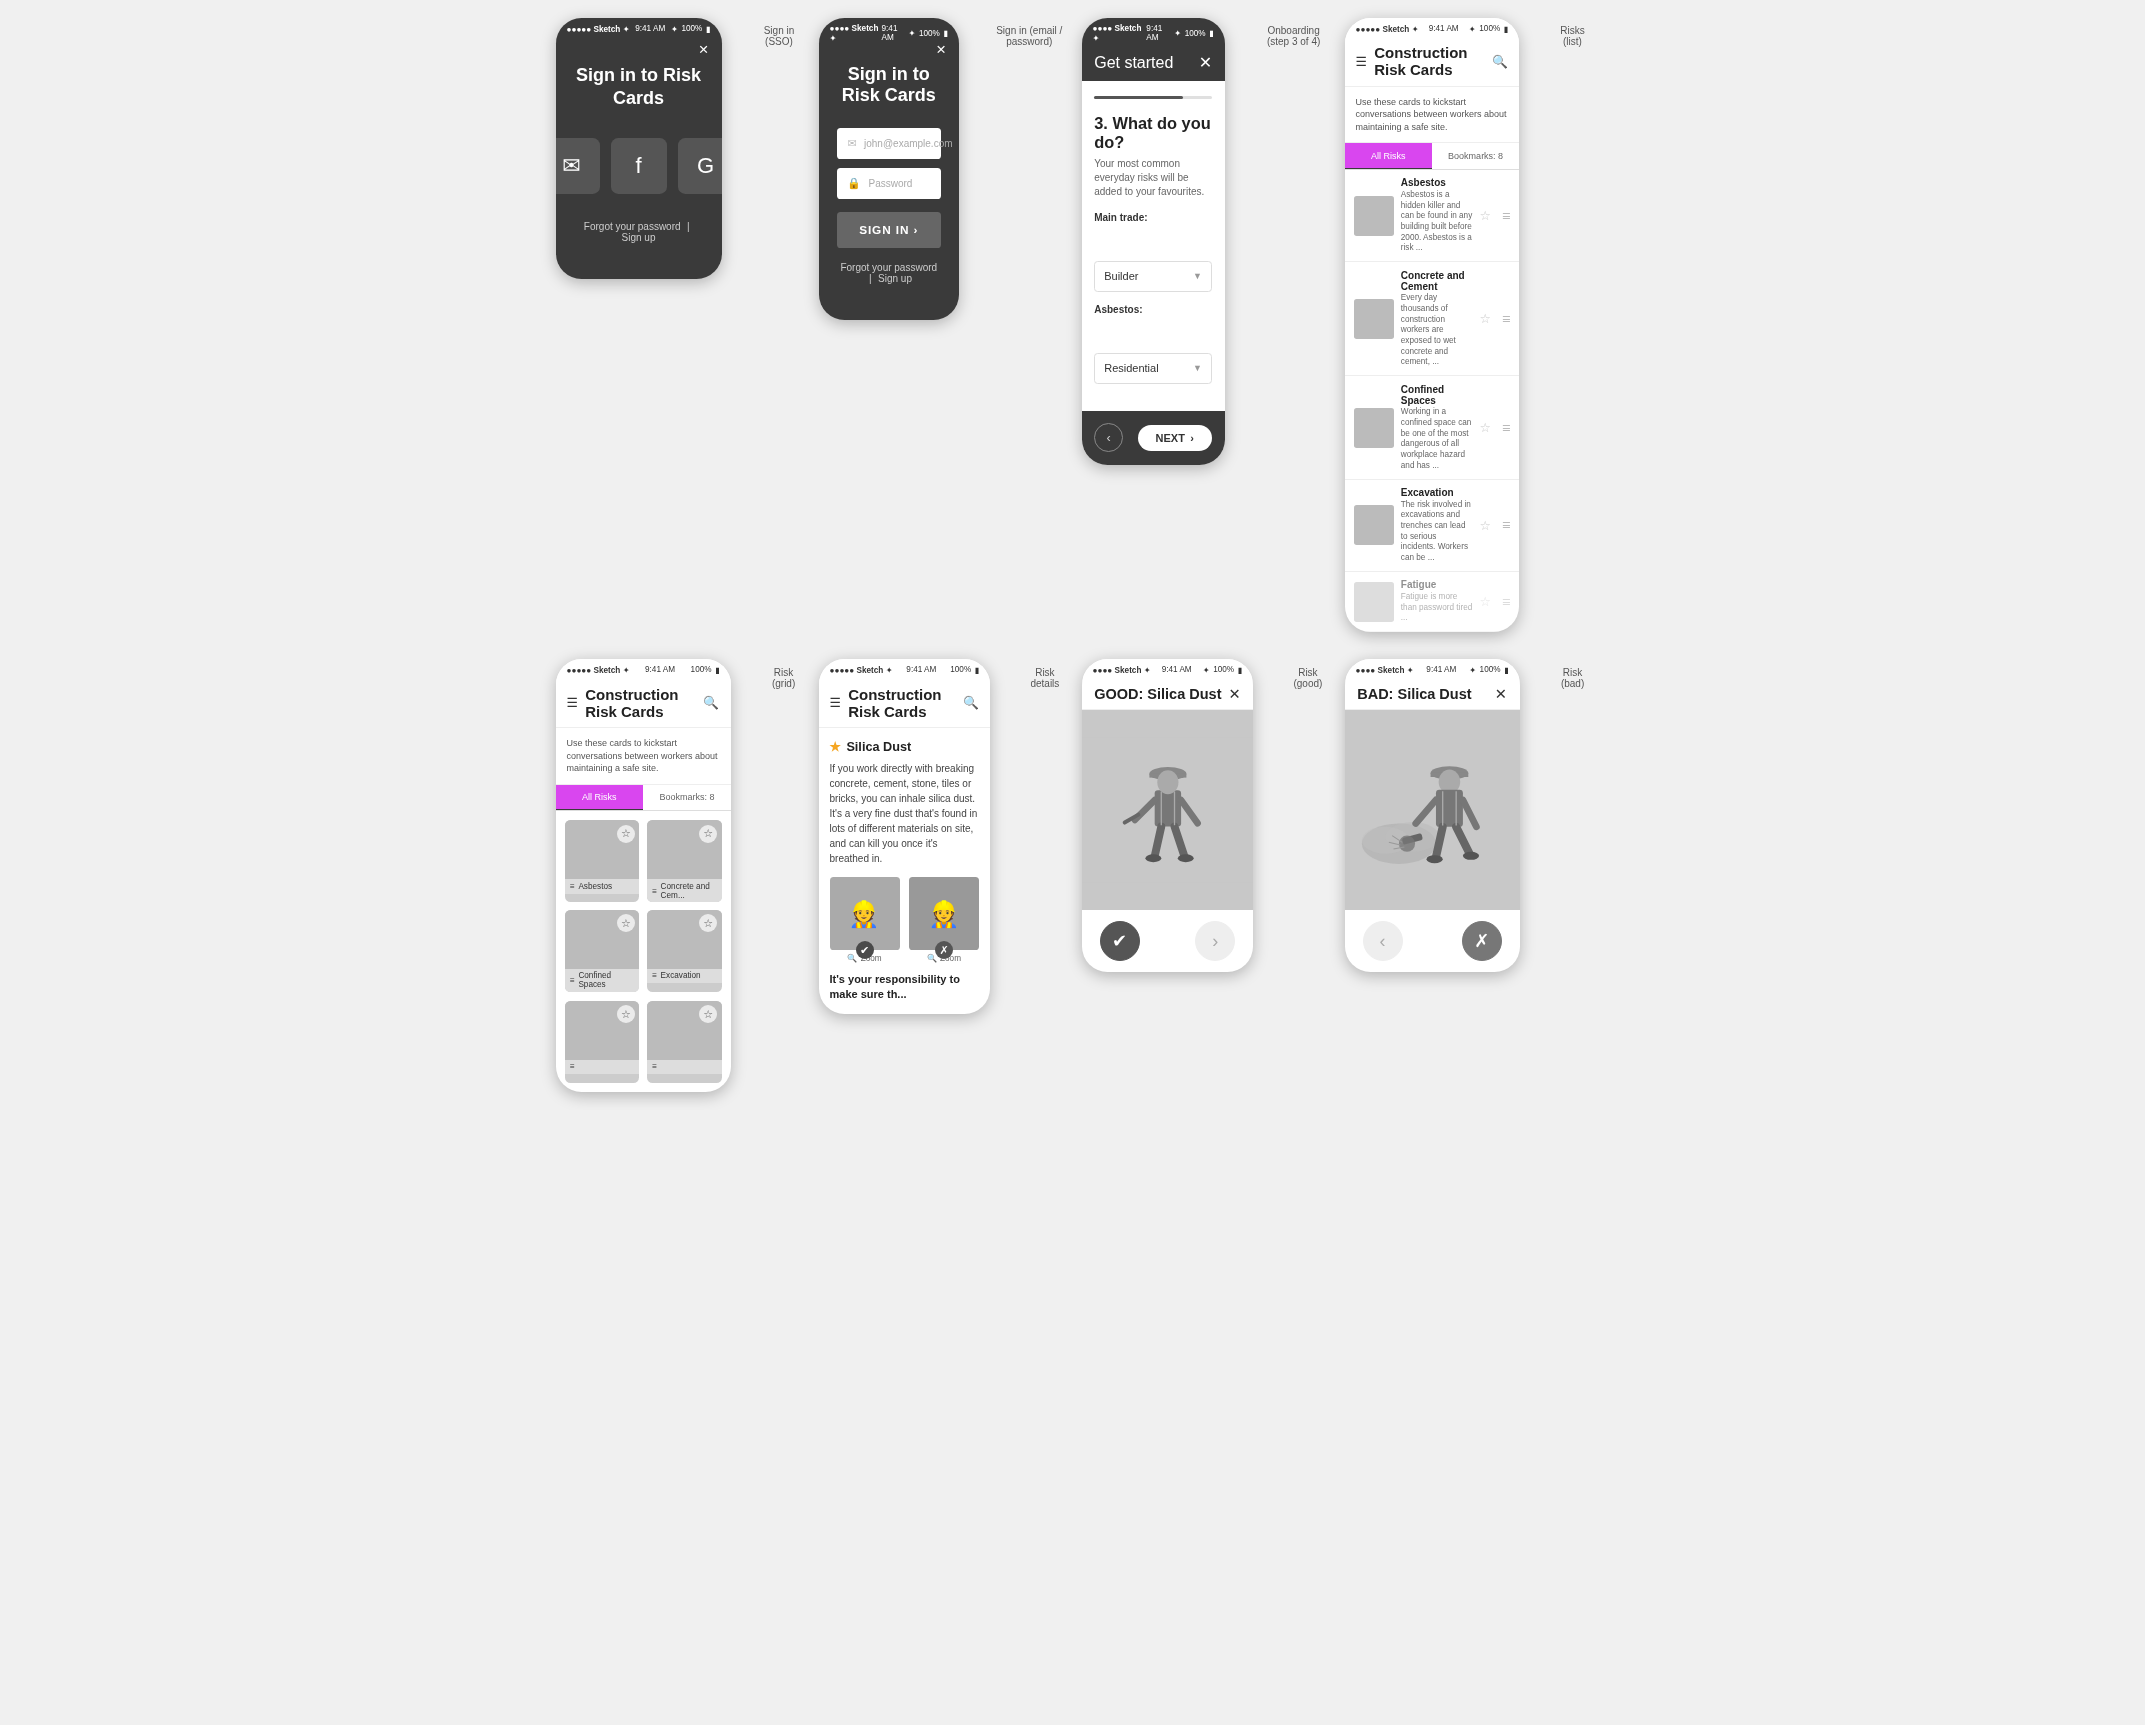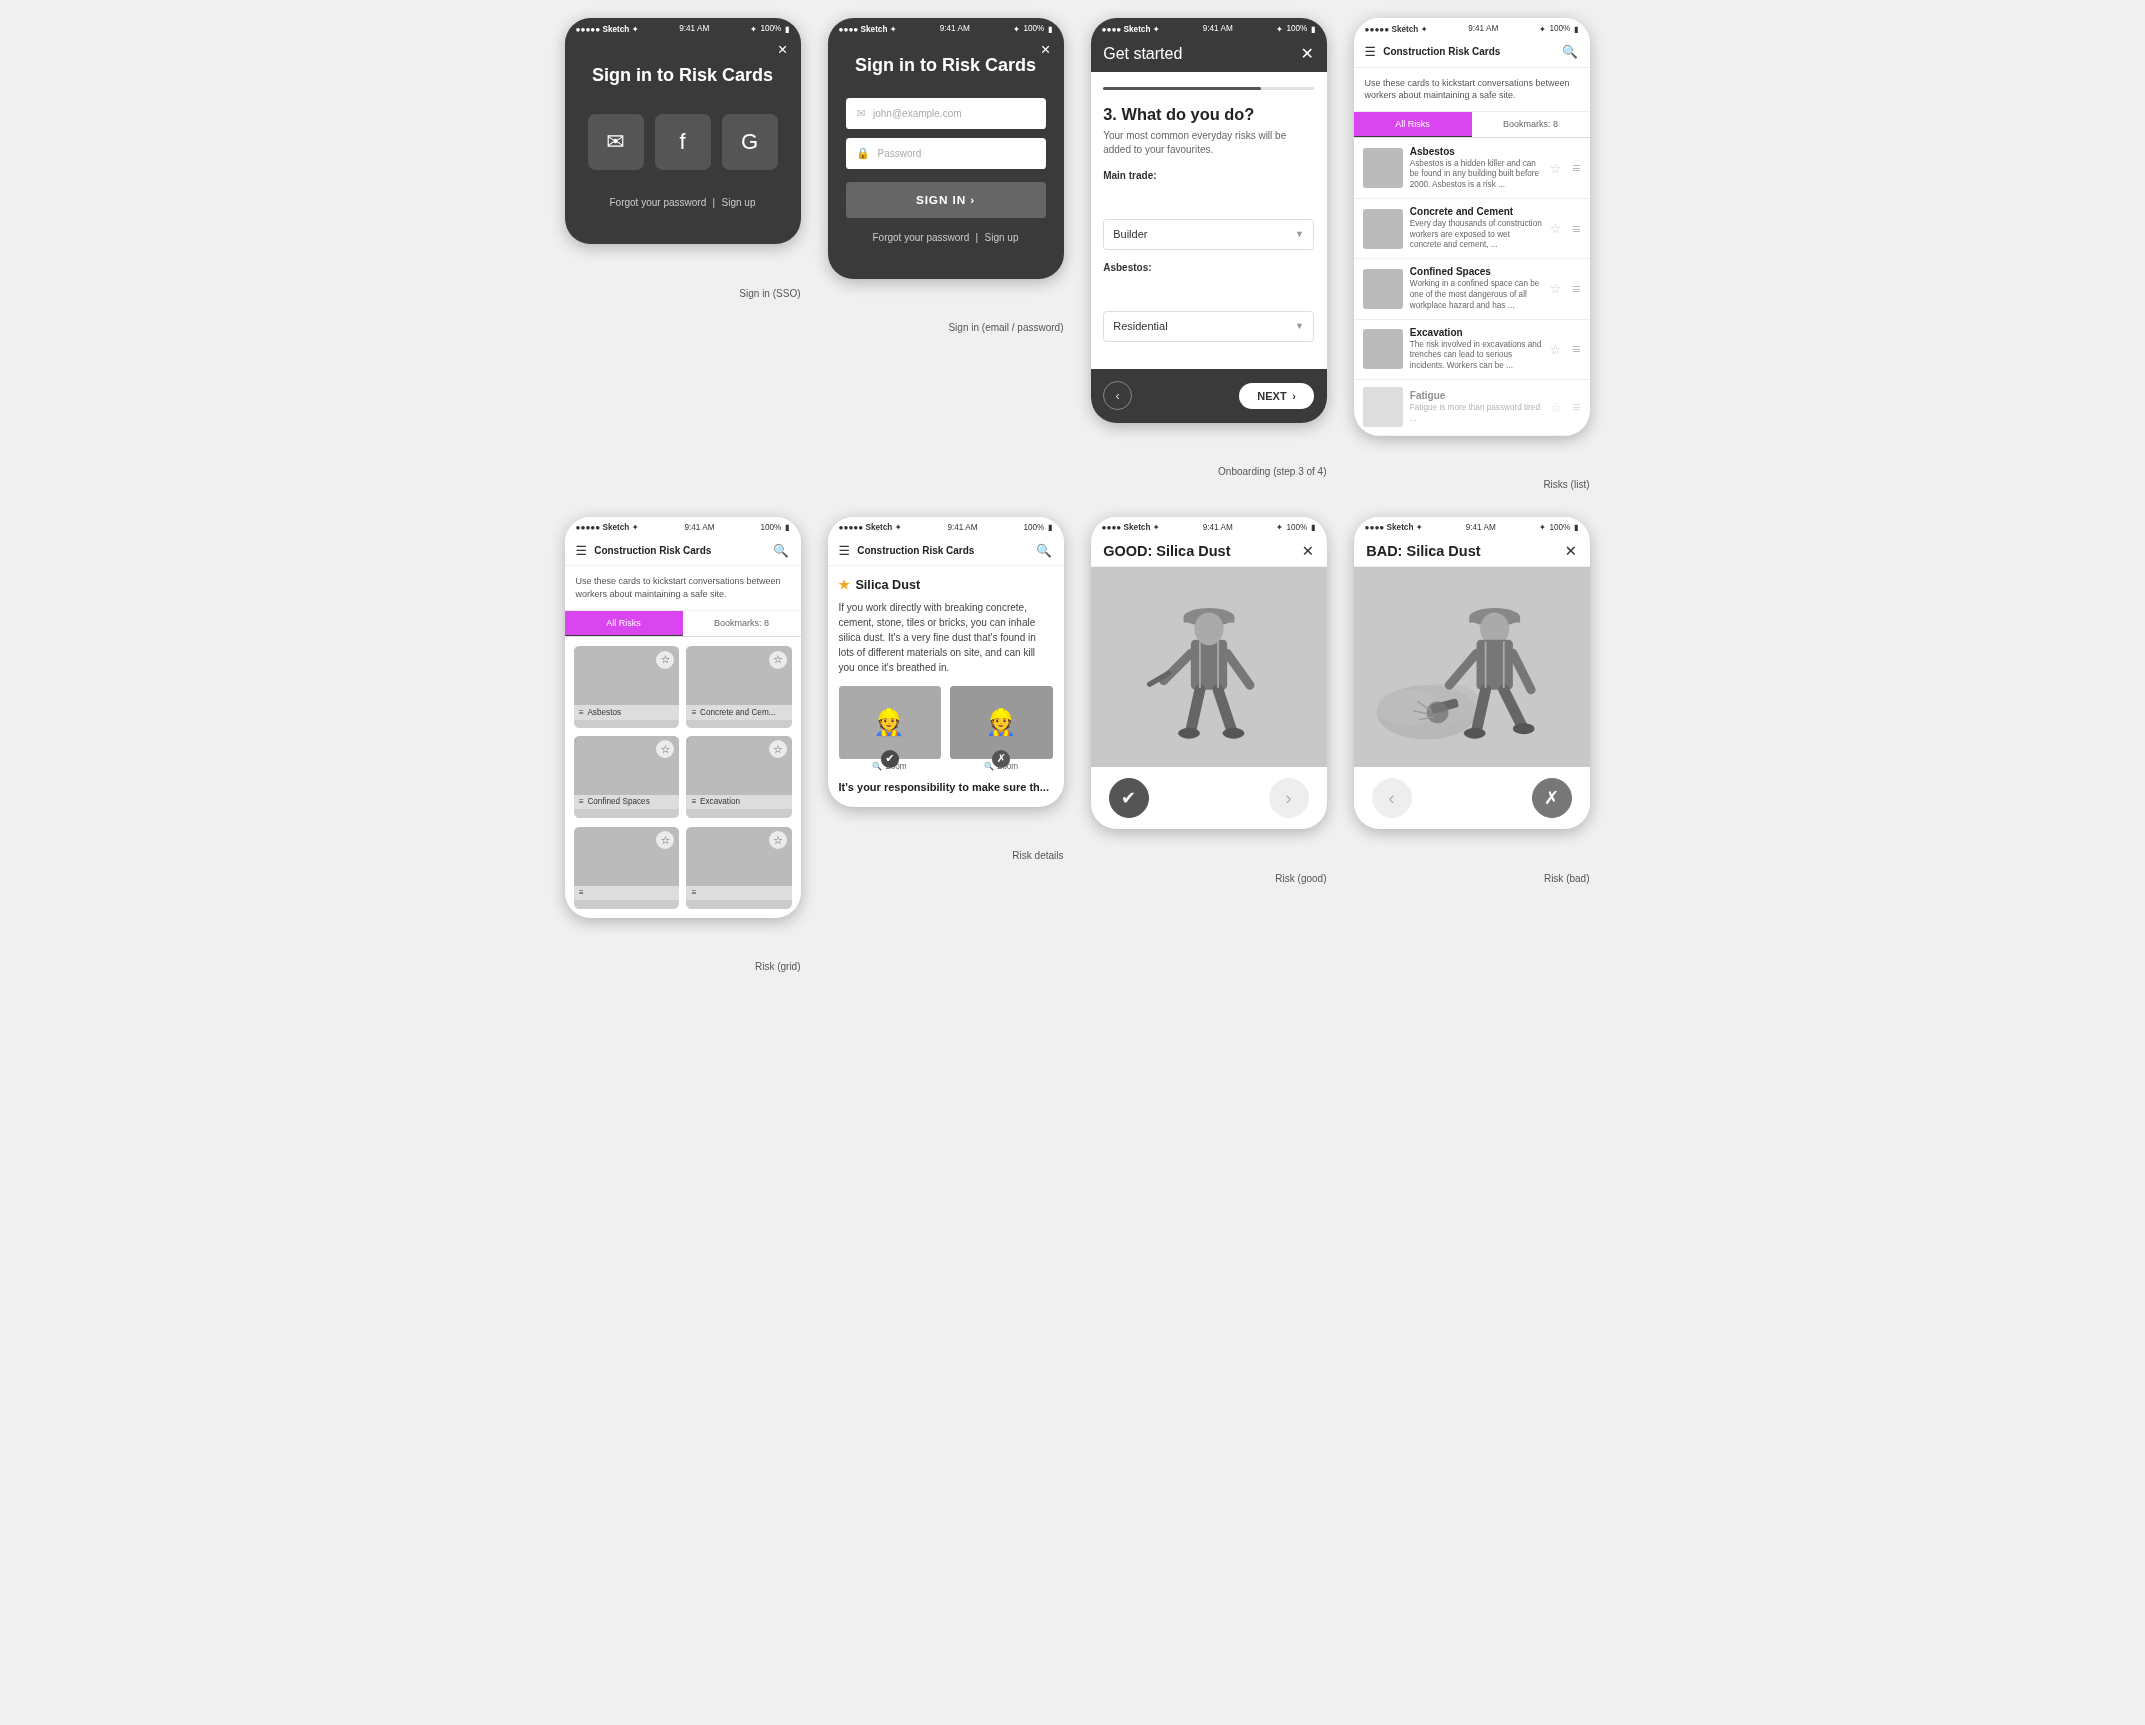--- a/index.html
+++ b/index.html
@@ -11,22 +11,22 @@
     }
     .grid {
       display: grid;
       grid-template-columns: repeat(4, 245px);
       grid-template-rows: auto auto;
       gap: 27px 18px;
       justify-content: center;
     }
     .phone-wrapper {
       display: flex;
-      flex-direction: column;
-      align-items: flex-end;
+      flex-direction: row;
+      align-items: flex-start;
       gap: 36px;
     }
     .phone-label {
       margin-top: 7.3px;
       font-size: 10px;
       color: #555;
       text-align: center;
     }
     .phone {
       width: 236px;
@@ -250,21 +250,21 @@
       background: #fff;
     }
     .app-header {
       display: flex;
       align-items: center;
       padding: 7.3px 11px;
       border-bottom: 0.9px solid #eee;
       background: #fff;
     }
     .hamburger { font-size: 12.7px; color: #333; margin-right: 7.3px; cursor: pointer; }
-    .app-title { font-size: 10px; font-weight: 700; color: #222; flex: 1; }
+    .app-title { font-size: 15px; font-weight: 700; color: #222; flex: 1; }
     .search-icon-btn { font-size: 12.7px; color: #333; cursor: pointer; }
     .app-desc {
       padding: 9px 11px;
       font-size: 9px;
       color: #555;
       line-height: 1.4;
       border-bottom: 0.9px solid #eee;
     }
     .tab-bar {
       display: flex;

